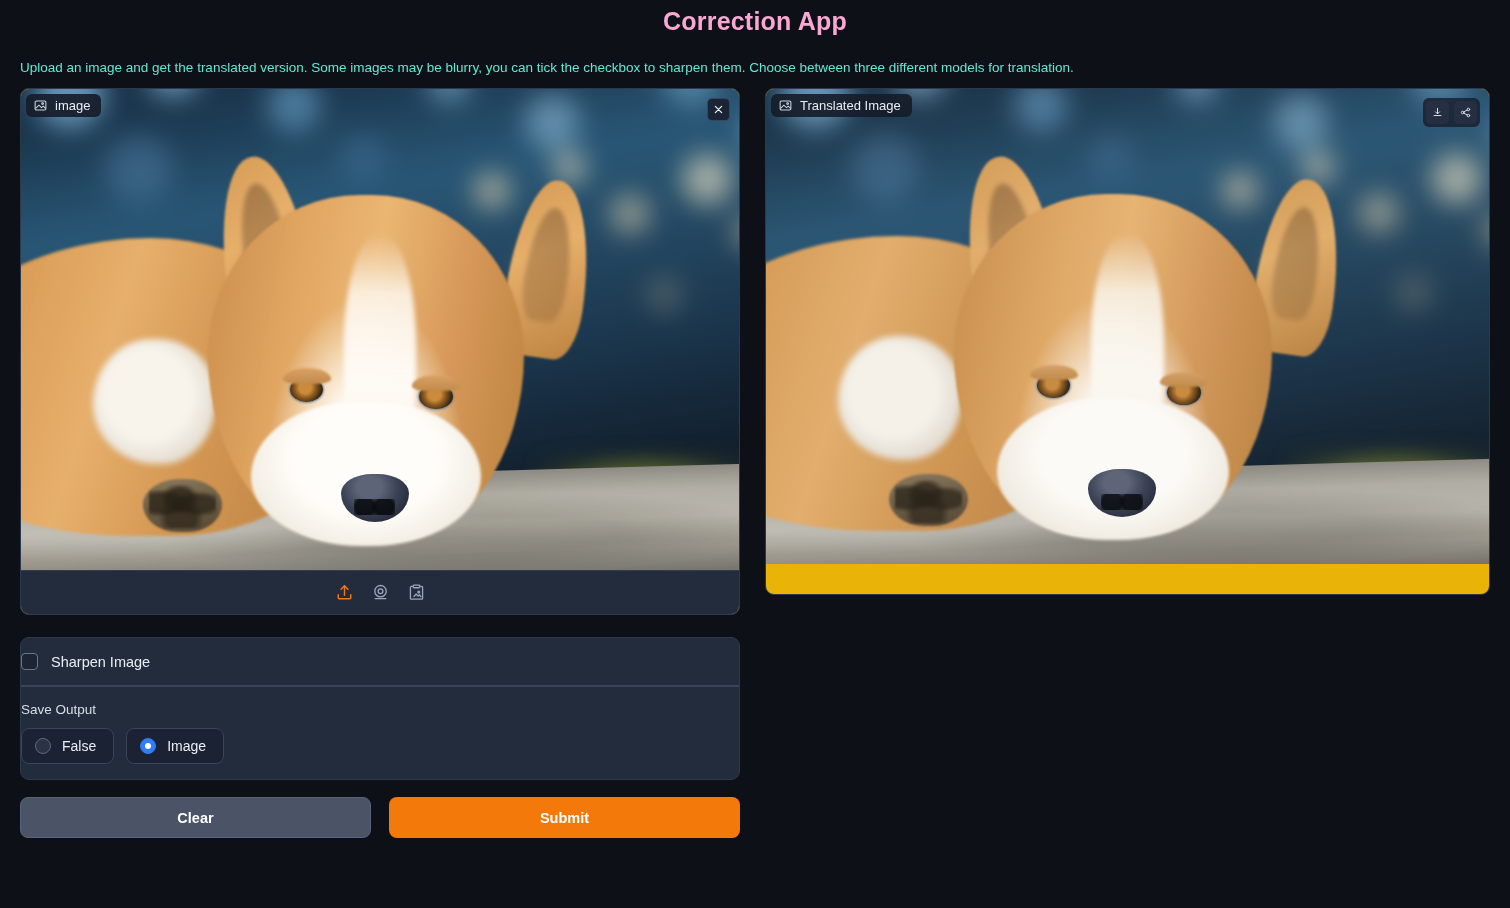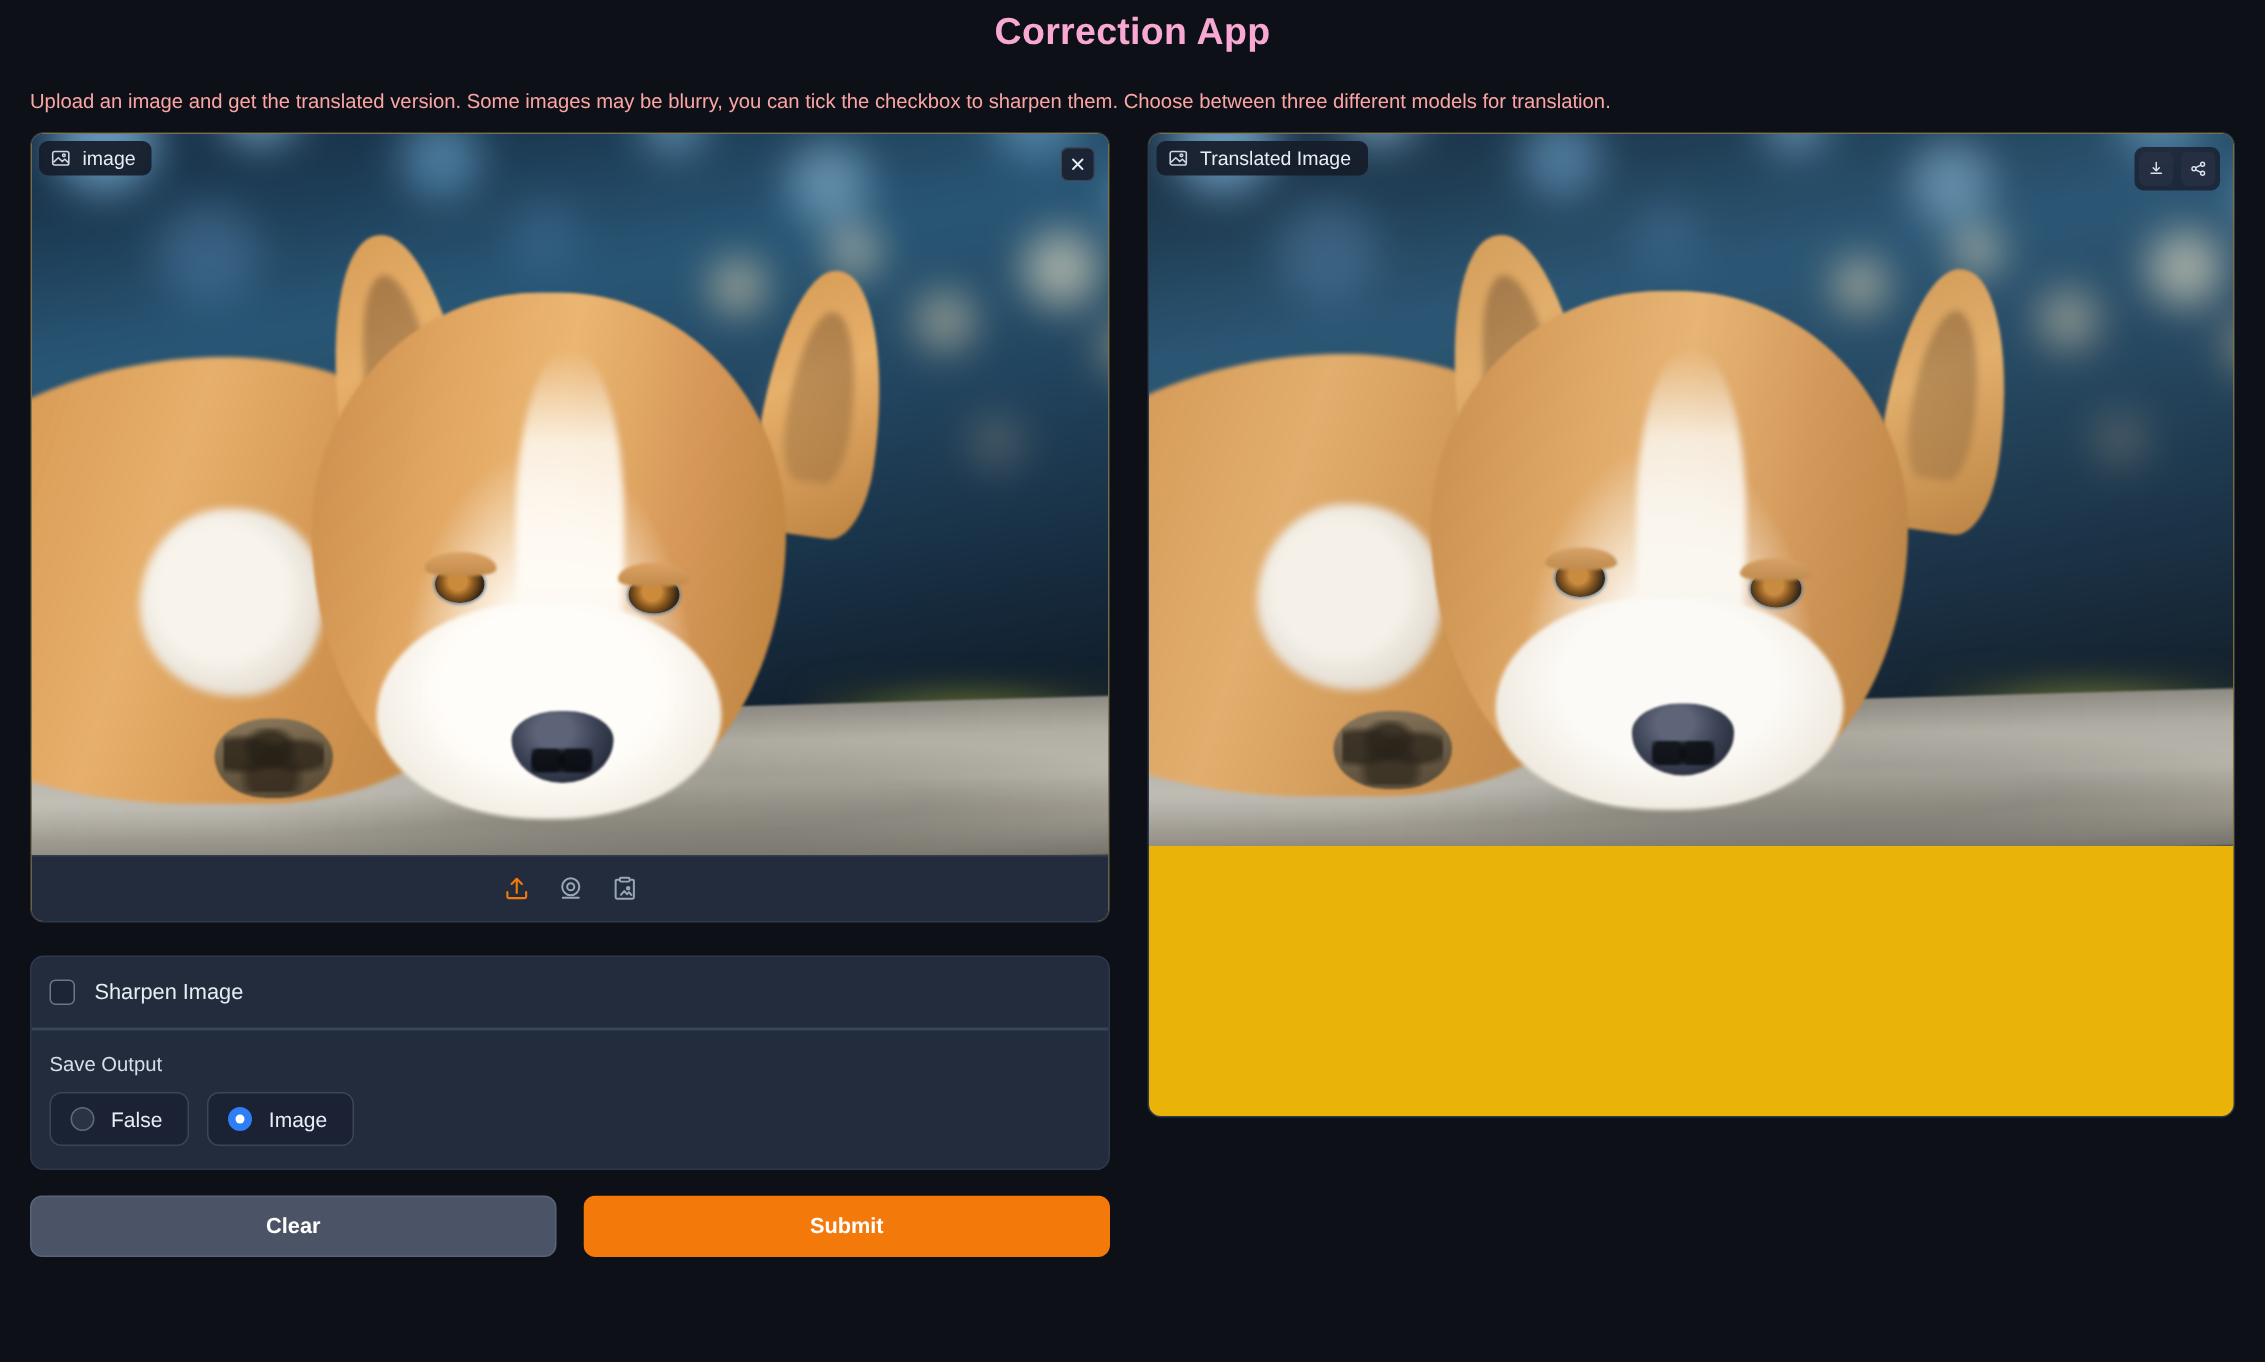--- a/index.html
+++ b/index.html
@@ -19,21 +19,21 @@
   .app-title {
     text-align: center;
     font-size: 25px;
     font-weight: bold;
     color: #f9a8d4;
     padding-top: 7px;
     letter-spacing: .2px;
   }
   .app-desc {
     font-size: 13.5px;
-    color: #fca5a5;
+    color: #5eead4;
     padding: 24px 0 0 20px;
   }
 
   
   .columns {
     position: absolute;
     top: 88px; left: 20px;
     width: 1470px;
     display: flex;
     gap: 25px;
@@ -44,21 +44,21 @@
 
   
   .img-panel {
     position: relative;
     background: #eab308;
     border: 1px solid #2f394d;
     border-radius: 9px;
     overflow: hidden;
   }
   .img-panel.left  { height: 527px; }
-  .img-panel.right { height: 657px; }
+  .img-panel.right { height: 507px; }
 
   .img-stage {
     position: relative;
     width: 100%;
     overflow: hidden;
   }
   .img-panel.left  .img-stage { height: 481px; }
   .img-panel.right .img-stage { height: 475px; }
 
   
@@ -304,21 +304,21 @@
   .upload-bar .tool { cursor: pointer; display:flex; }
 
   
   .options {
     margin-top: 22px;
     background: #232c3d;
     border: 1px solid #2f394d;
     border-radius: 9px;
     overflow: hidden;
   }
-  .opt-row { padding: 15px 12px; }
+  .opt-row { padding: 15px 0; }
   .divider { height: 1px; background: #39435a; }
 
   .check-line { display:flex; align-items:center; gap:13px; cursor:pointer; }
   .checkbox {
     width: 17px; height: 17px;
     border: 1px solid #6b7789;
     border-radius: 4px;
     background: #1d2535;
   }
   .check-label { font-size: 14.5px; color: #e6edf3; }

